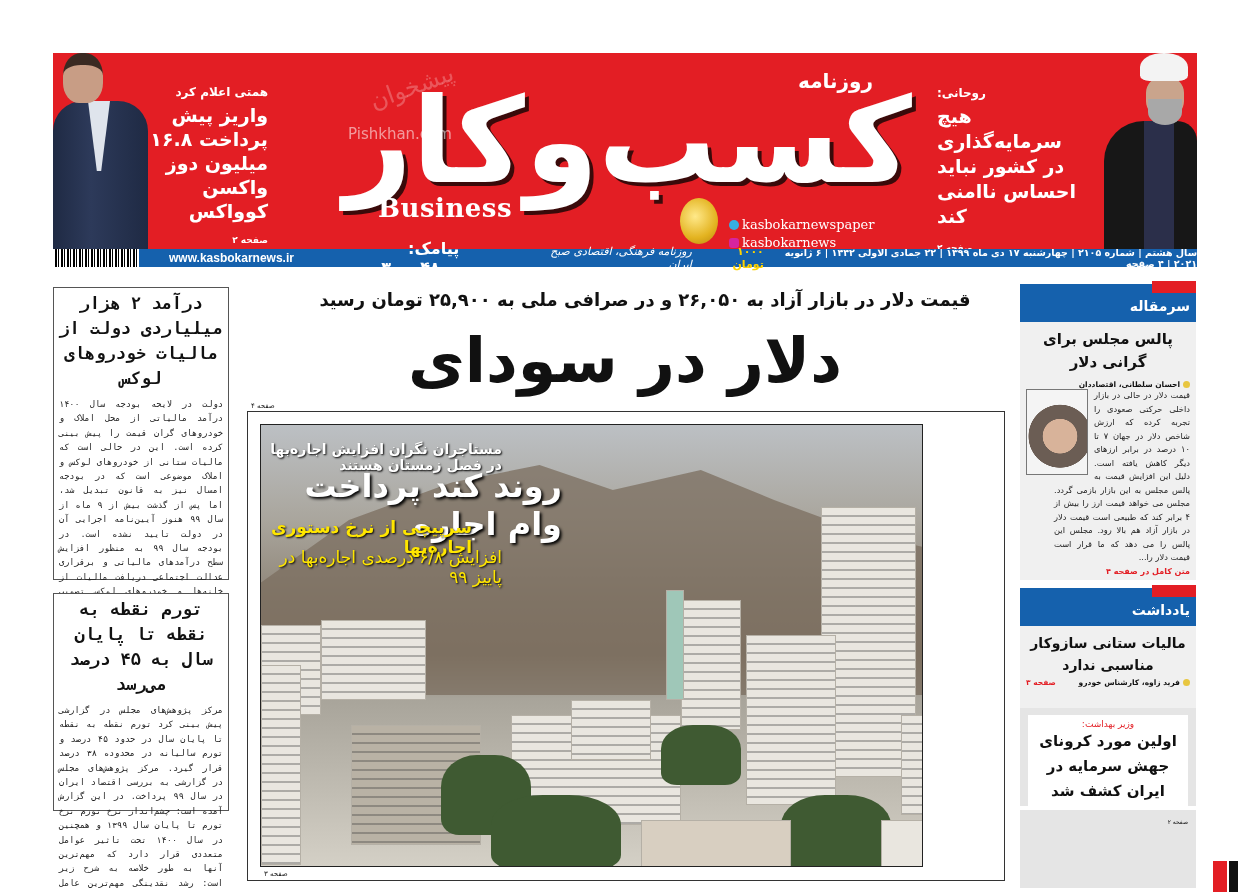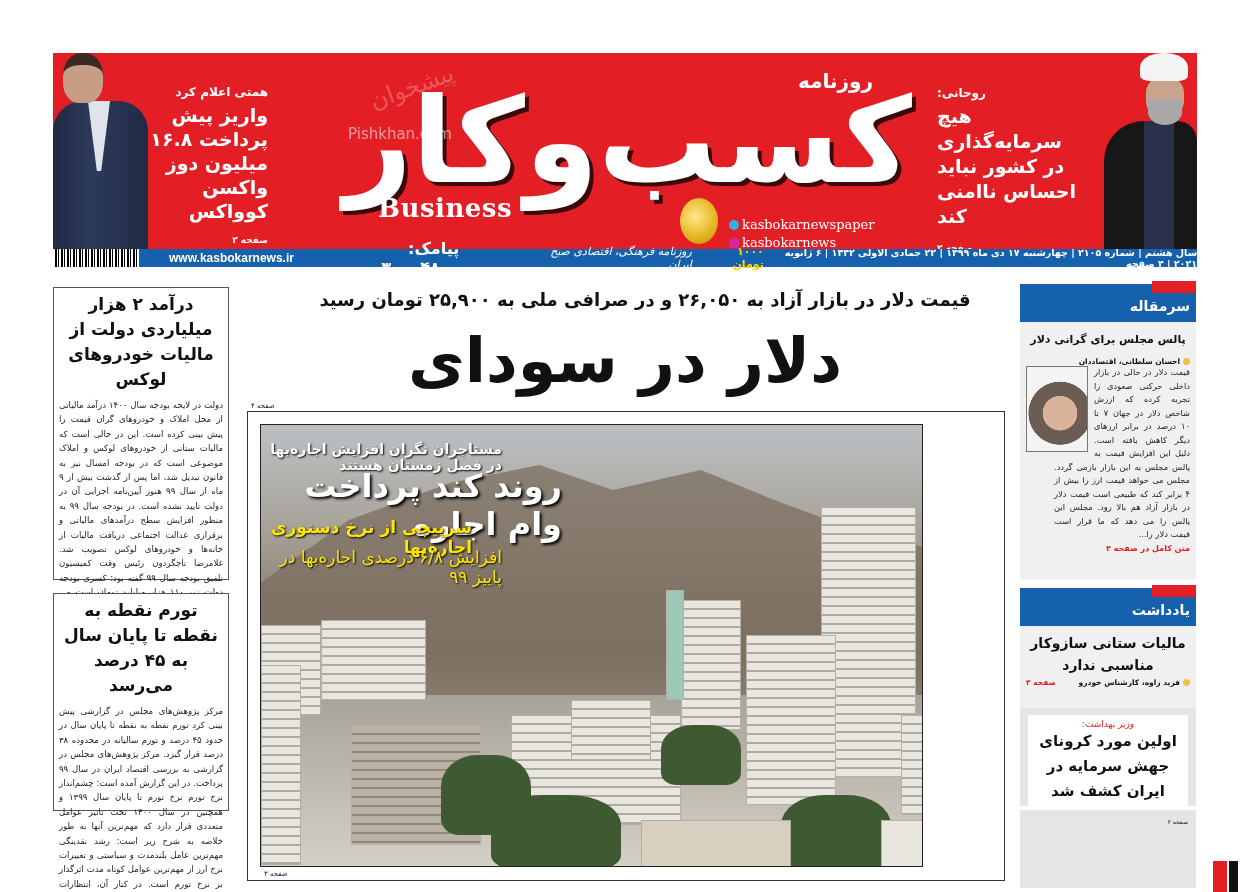--- a/index.html
+++ b/index.html
@@ -102,21 +102,21 @@
   }
   .barcode-wrap { background: #fff; height: 18px; padding: 0 2px; }
   .website { margin-left: 30px; font-family: "Liberation Sans", sans-serif; font-size: 12px; font-weight: bold; }
   .sms { margin-left: 48px; font-size: 16px; }
   .tagline { margin-left: 86px; font-family: "DejaVu Serif", serif; font-style: italic; font-size: 11px; font-weight: normal; }
   .price { margin-left: 18px; color: #ffd200; font-size: 11px; }
   .issue-info { margin-left: 10px; font-size: 9.5px; }
 
   
   .leftcol-box {
-    position: absolute; left: 53px; width: 176px; border: 1px solid #555; background: #fff; padding: 4px 5px;
+    position: absolute; left: 53px; width: 176px; border: 1px solid #555; background: #fff; padding: 4px 5px; font-family: Liberation Mono, monospace;
   }
   .leftcol-box .title { font-size: 17px; font-weight: bold; text-align: center; line-height: 25px; margin-bottom: 6px; }
   .leftcol-box .body { font-size: 8.6px; line-height: 14.4px; text-align: justify; color: #222; }
   .leftcol-box .pg { color: #e31e24; font-size: 14px; font-weight: bold; }
 
   
   .subhead {
     position: absolute; left: 290px; top: 289px; width: 710px; text-align: center; font-size: 18px; font-weight: bold;
   }
   .main-headline {
@@ -148,21 +148,21 @@
   .pt-sub2 { top: 122px; right: 420px; color: #ffe600; font-size: 17px; font-weight: normal; text-shadow: 1px 1px 2px #000; }
   .pg-label-photo { position: absolute; left: 16px; bottom: 2px; font-size: 7px; }
 
   
   .rc-header {
     position: absolute; left: 1020px; width: 176px; height: 38px; background: #1561ad; color: #fff;
     font-size: 14px; font-weight: bold; text-align: right; padding: 14px 6px 0 0;
   }
   .rc-header .tab { position: absolute; left: 132px; top: -3px; width: 44px; height: 12px; background: #e31e24; }
   .rc-box { position: absolute; left: 1020px; width: 176px; background: #f0f0f0; padding: 6px; }
-  .rc-box .title { font-size: 11px; font-weight: bold; text-align: center; line-height: 23px; }
+  .rc-box .title { font-size: 15px; font-weight: bold; text-align: center; line-height: 23px; }
   .rc-box .author { font-size: 7.5px; font-weight: bold; margin-top: 6px; display: flex; gap: 3px; align-items: center; }
   .author-dot { width: 7px; height: 7px; border-radius: 50%; background: #e8c640; display: inline-block; }
   .rc-box .body { font-size: 8.3px; line-height: 13.5px; text-align: justify; color: #222; margin-left: 28px; }
   .rc-box .more { color: #e31e24; font-size: 8px; font-weight: bold; margin-top: 2px; }
   .author-photo {
     float: left; width: 62px; height: 86px; margin: 0 6px 2px 0; border: 1px solid #777;
     background: radial-gradient(circle at 55% 55%, #d8b39a 0 30%, #6b5d54 31% 55%, #f4f4f4 56%);
   }
   .gray-box { position: absolute; left: 1020px; width: 176px; background: #e5e5e5; padding: 7px 8px 4px; }
   .gray-box .inner { background: #fff; padding: 4px 0 4px; text-align: center; }

